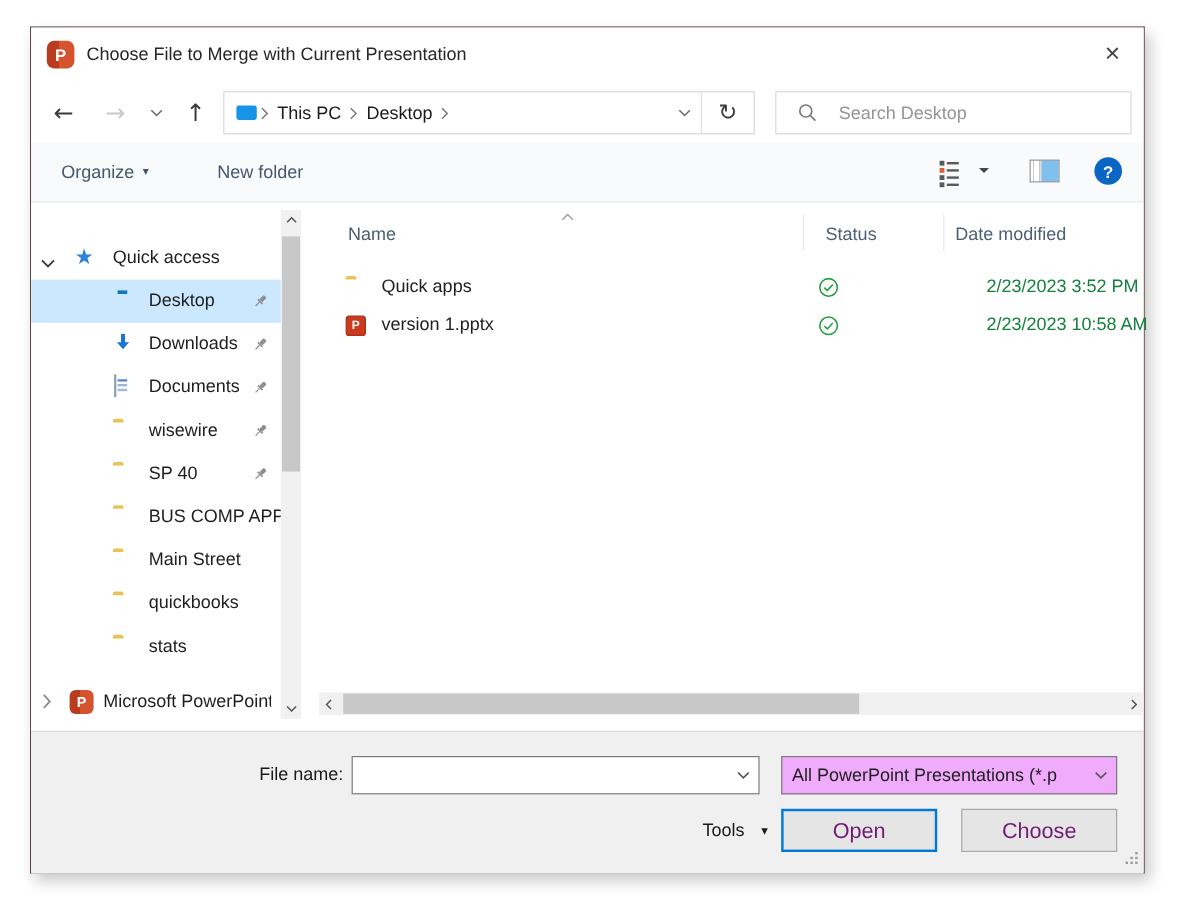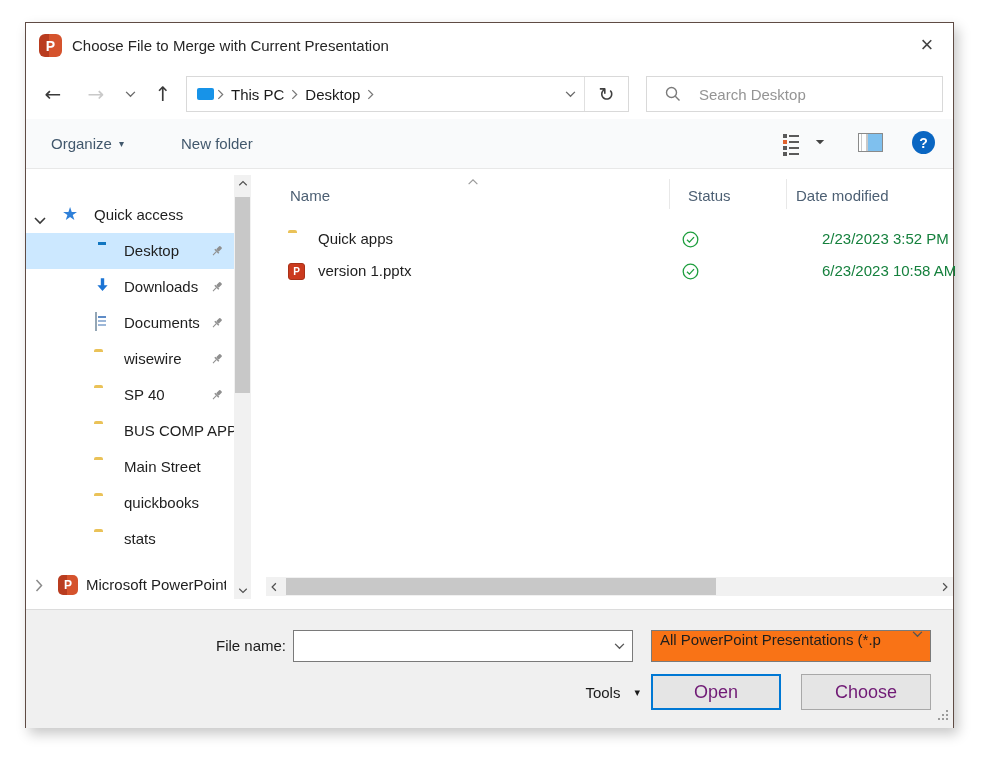--- a/index.html
+++ b/index.html
@@ -107,22 +107,22 @@
   
   .footer { position:absolute; left:0; top:586px; width:100%; height:119px; background:#f0f0f0;
     border-top:1px solid #dcdcdc; }
   .fn-label { position:absolute; left:150px; top:20px; width:110px; height:32px; line-height:32px;
     text-align:right; font-size:15px; color:#1a1a1a; }
   .fn-combo { position:absolute; left:267px; top:20px; width:340px; height:32px; background:#fff;
     border:1px solid #7a7a7a; display:flex; align-items:center; }
   .fn-combo input { flex:1; border:none; outline:none; height:28px; margin-left:6px; font-size:15px;
     font-family:"Liberation Sans", sans-serif; background:transparent; }
   .combo-arrow { width:26px; display:flex; justify-content:center; }
-  .ft-combo { position:absolute; left:625px; top:20px; width:280px; height:32px; background:#f97316;
-    border:1px solid #7a7a7a; display:flex; font-size:15px; }
+  .ft-combo { position:absolute; left:625px; top:20px; width:280px; height:32px; background:#f0abfc;
+    border:1px solid #7a7a7a; display:flex; align-items:center; font-size:15px; }
   .ft-text { flex:1; margin-left:8px; white-space:nowrap; overflow:hidden; }
   .tools-wrap { position:absolute; left:520px; top:64px; width:100px; height:36px; display:flex;
     align-items:center; justify-content:flex-end; font-size:15px; color:#1a1a1a; }
   .tools-tri { font-family:"DejaVu Sans", sans-serif; font-size:11px; margin-left:14px; margin-right:6px; }
   .btn { position:absolute; top:64px; width:130px; height:36px; font-size:18px; display:flex;
     align-items:center; justify-content:center; background:#e5e5e5; color:#701a75; }
   .btn-open { left:625px; border:2px solid #0078d4; }
   .btn-cancel { left:775px; border:1px solid #a8a8a8; }
   .grip { position:absolute; right:5px; bottom:8px; width:12px; height:12px; }
   .grip i { position:absolute; width:2px; height:2px; background:#9b9b9b; }
@@ -384,21 +384,21 @@
         <span class="frow-icon">
           <span class="pptx-ic">P</span>
         </span>
         <span class="frow-name">version 1.pptx</span>
         <span class="frow-status">
           <svg width="17" height="17" viewBox="0 0 17 17">
               <circle cx="8.5" cy="8.5" r="7.3" fill="none" stroke="#1e9e3e" stroke-width="1.3"></circle>
               <path d="M5 8.7l2.4 2.4 4.6-5" fill="none" stroke="#1e9e3e" stroke-width="1.3"></path>
             </svg>
         </span>
-        <span class="frow-date">6/23/2023 10:58 AM</span>
+        <span class="frow-date">2/23/2023 10:58 AM</span>
       </div>
 
       <div class="hscroll">
         <span class="hs-arrow" style="left:0;">
           <svg width="6" height="10" viewBox="0 0 8 12">
               <path d="M6.5 1l-5 5 5 5" fill="none" stroke="#505050" stroke-width="1.6"></path>
             </svg>
         </span>
         <span class="hs-thumb"></span>
         <span class="hs-arrow" style="right:0;">

